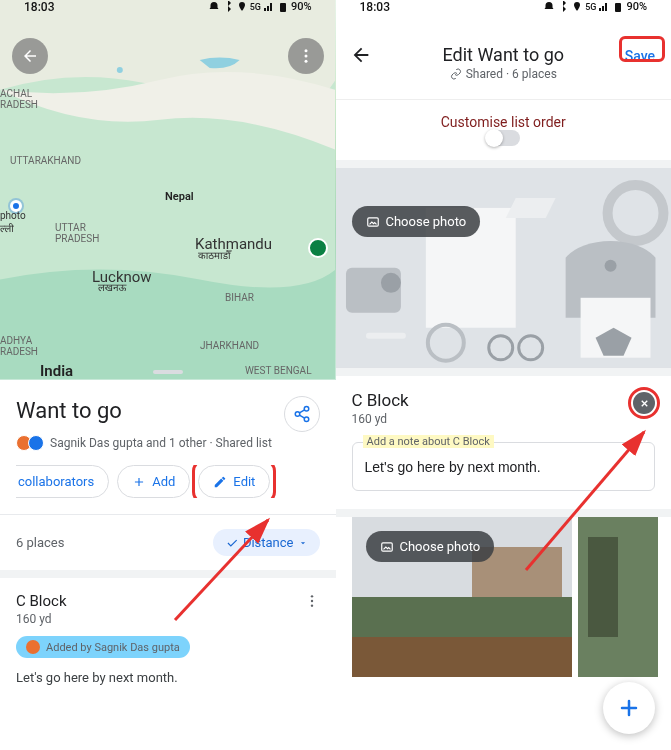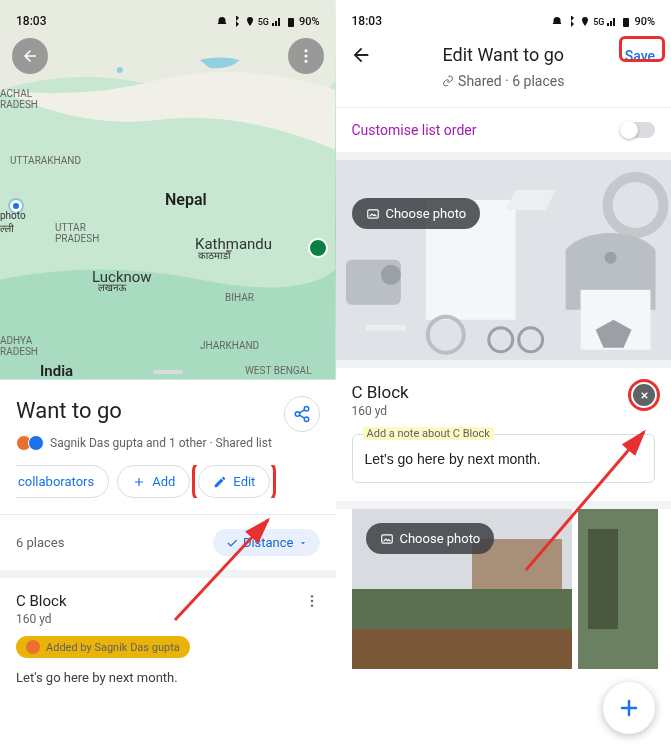--- a/index.html
+++ b/index.html
@@ -1,30 +1,30 @@
 <!DOCTYPE html>
 <html><head>
 <meta charset="utf-8">
 <style>
   * { box-sizing: border-box; margin: 0; padding: 0; }
   body { font-family: -apple-system, Roboto, Arial, sans-serif; background: #fff; width: 671px; height: 750px; overflow: hidden; display: flex; }
   .phone { width: 335.5px; height: 750px; position: relative; background: #fff; overflow: hidden; }
   .phone-left { border-right: 0px solid #ddd; }
 
   
-  .statusbar { height: 28px; display: flex; align-items: flex-end; justify-content: space-between; padding: 0 16px; font-size: 12px; font-weight: 500; position: absolute; top: 0; left: 0; right: 0; z-index: 50; }
+  .statusbar { height: 28px; display: flex; align-items: flex-start; justify-content: space-between; padding: 0 24px; font-size: 12px; font-weight: 500; position: absolute; top: 0; left: 0; right: 0; z-index: 50; }
   .statusbar.light { color: #111; }
   .statusbar .right { display: flex; align-items: center; gap: 2px; font-size: 11px; }
   .sb-icon { width: 12px; height: 12px; display: inline-block; }
 
   
   .map-area { height: 380px; position: relative; background: linear-gradient(180deg, #e8f4e8 0%, #c8e8c8 30%, #a8d8b8 60%, #c8e8d8 100%); overflow: hidden; }
   .map-land { position: absolute; inset: 0; }
   .map-label { position: absolute; font-size: 15px; color: #333; }
-  .map-label.big { font-size: 16px; font-weight: 600; color: #222; }
+  .map-label.big { font-size: 11px; font-weight: 600; color: #222; }
   .map-label.grey { color: #666; font-size: 10px; }
   .map-back { position: absolute; top: 38px; left: 12px; width: 36px; height: 36px; border-radius: 50%; background: rgba(120,120,120,0.7); display: flex; align-items: center; justify-content: center; }
   .map-menu { position: absolute; top: 38px; right: 12px; width: 36px; height: 36px; border-radius: 50%; background: rgba(120,120,120,0.7); display: flex; align-items: center; justify-content: center; }
   .bluedot { position: absolute; top: 200px; left: 10px; width: 12px; height: 12px; background: #1a73e8; border: 3px solid #fff; border-radius: 50%; box-shadow: 0 0 0 2px rgba(26,115,232,0.3); }
   .green-badge { position: absolute; top: 238px; right: 8px; width: 20px; height: 20px; background: #0b8043; border: 2px solid #fff; border-radius: 50%; }
   .drag-handle { position: absolute; bottom: 6px; left: 50%; transform: translateX(-50%); width: 30px; height: 4px; background: #dadce0; border-radius: 2px; }
 
   
   .panel { position: absolute; top: 380px; left: 0; right: 0; bottom: 0; background: #fff; padding: 18px 16px 0 16px; }
   .panel h1 { font-size: 22px; font-weight: 400; color: #202124; }
@@ -41,33 +41,33 @@
   .edit-highlight { border: 3px solid #e8312f; border-radius: 12px; padding: 2px; position: absolute; }
 
   .divider { height: 1px; background: #e8eaed; margin: 16px -16px 0 -16px; }
   .filter-row { display: flex; align-items: center; justify-content: space-between; padding: 14px 0; font-size: 13px; color: #5f6368; }
   .distance-chip { background: #e8f0fe; color: #1967d2; border-radius: 16px; padding: 6px 12px; font-size: 13px; display: flex; align-items: center; gap: 4px; }
   .thick-divider { height: 8px; background: #f1f3f4; margin: 0 -16px; }
 
   .place-item { padding: 14px 0 0 0; }
   .place-name { font-size: 15px; color: #202124; display: flex; justify-content: space-between; align-items: center; }
   .place-dist { font-size: 12px; color: #5f6368; margin-top: 2px; }
-  .added-chip { display: inline-flex; align-items: center; gap: 6px; background: #eab308; border-radius: 14px; padding: 4px 10px; font-size: 11px; color: #5f6368; margin-top: 10px; }
+  .added-chip { display: inline-flex; align-items: center; gap: 6px; background: #7dd3fc; border-radius: 14px; padding: 4px 10px; font-size: 11px; color: #5f6368; margin-top: 10px; }
   .added-chip .av2 { width: 14px; height: 14px; border-radius: 50%; background: #ea7030; }
   .note { font-size: 13px; color: #3c4043; margin-top: 12px; }
 
   
   .r-header { padding-top: 30px; display: flex; flex-direction: column; align-items: center; position: relative; }
   .r-back { position: absolute; left: 14px; top: 44px; }
   .r-title { font-size: 18px; color: #202124; margin-top: 14px; }
-  .r-sub { font-size: 14px; color: #5f6368; margin-top: 8px; display: flex; align-items: center; gap: 4px; }
+  .r-sub { font-size: 12px; color: #5f6368; margin-top: 2px; display: flex; align-items: center; gap: 4px; }
   .save-btn { position: absolute; right: 10px; top: 40px; color: #1a73e8; font-size: 14px; font-weight: 500; padding: 8px 6px; }
   .save-highlight { position: absolute; right: 6px; top: 36px; width: 46px; height: 26px; border: 3px solid #e8312f; border-radius: 6px; }
 
-  .order-row { margin-top: 18px; padding: 14px 16px; display: flex; align-items: center; justify-content: space-between; font-size: 14px; color: #a21caf; border-top: 1px solid #eee; border-bottom: 8px solid #f1f3f4; }
+  .order-row { margin-top: 18px; padding: 14px 16px; display: flex; align-items: center; justify-content: space-between; font-size: 14px; color: #7f1d1d; border-top: 1px solid #eee; border-bottom: 8px solid #f1f3f4; flex-direction: column; }
   .toggle { width: 34px; height: 16px; background: #dadce0; border-radius: 10px; position: relative; }
   .toggle::after { content: ''; position: absolute; width: 18px; height: 18px; background: #fff; border-radius: 50%; top: -1px; left: -1px; box-shadow: 0 1px 3px rgba(0,0,0,0.3); }
 
   .hero { height: 200px; background: #dde1e5; position: relative; overflow: hidden; }
   .hero-shapes { position: absolute; inset: 0; }
   .choose-chip { position: absolute; top: 38px; left: 16px; background: rgba(60,64,67,0.85); color: #fff; border-radius: 20px; padding: 8px 14px; font-size: 13px; display: flex; align-items: center; gap: 6px; }
 
   .r-place { padding: 14px 16px 0 16px; position: relative; border-top: 8px solid #f1f3f4; }
   .r-place h2 { font-size: 17px; font-weight: 400; color: #202124; }
   .r-place .dist { font-size: 12px; color: #5f6368; margin-top: 2px; }

